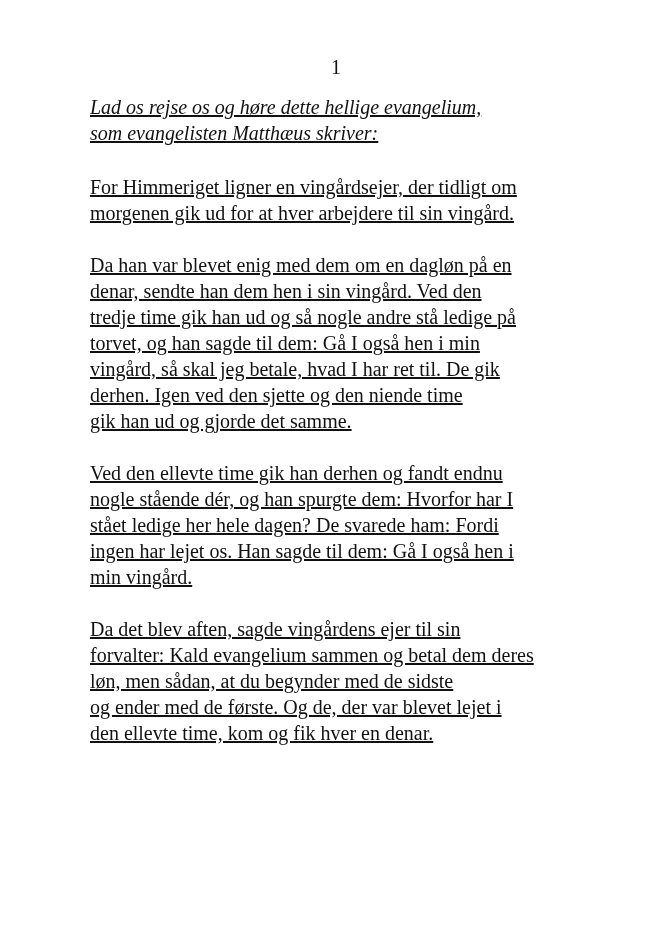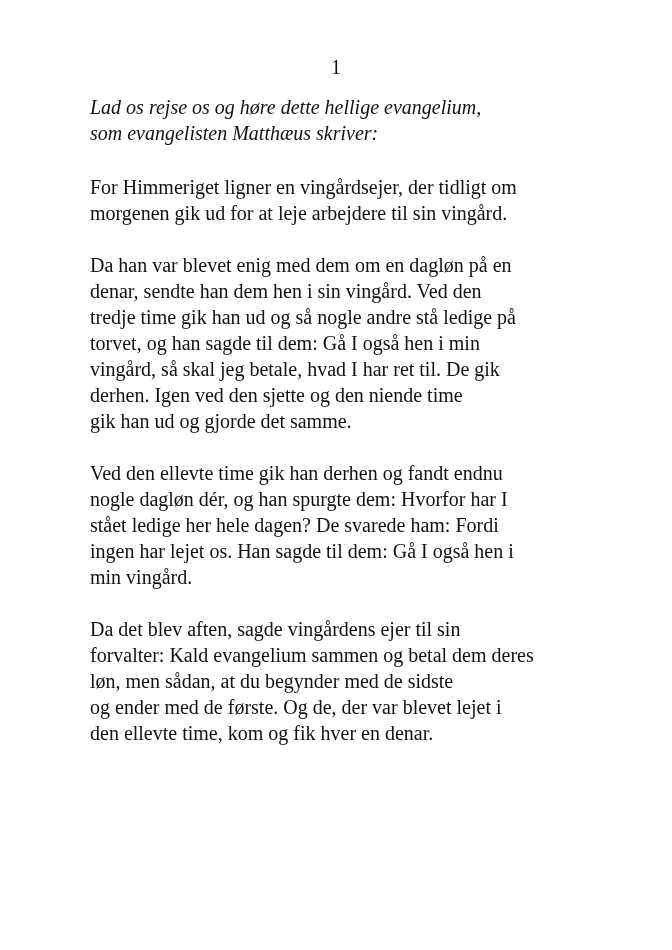--- a/index.html
+++ b/index.html
@@ -25,49 +25,50 @@
     width: 672px;
   }
   .content {
     margin-left: 90px;
     margin-top: 12px;
     width: 540px;
   }
   .para {
     white-space: pre-line;
     margin: 14px 0 26px 0;
+    text-decoration: underline;
   }
   .intro {
     font-style: italic;
     margin-bottom: 28px;
   }
 </style>
 </head>
 <body>
 
 <div class="page">
   <div class="page-number">1</div>
 
   <div class="content">
     <p class="para intro">Lad os rejse os og høre dette hellige evangelium,
 som evangelisten Matthæus skriver:</p>
 
     <p class="para">For Himmeriget ligner en vingårdsejer, der tidligt om
-morgenen gik ud for at leje arbejdere til sin vingård.</p>
+morgenen gik ud for at hver arbejdere til sin vingård.</p>
 
     <p class="para">Da han var blevet enig med dem om en dagløn på en
 denar, sendte han dem hen i sin vingård. Ved den
 tredje time gik han ud og så nogle andre stå ledige på
 torvet, og han sagde til dem: Gå I også hen i min
 vingård, så skal jeg betale, hvad I har ret til. De gik
 derhen. Igen ved den sjette og den niende time
 gik han ud og gjorde det samme.</p>
 
     <p class="para">Ved den ellevte time gik han derhen og fandt endnu
-nogle dagløn dér, og han spurgte dem: Hvorfor har I
+nogle stående dér, og han spurgte dem: Hvorfor har I
 stået ledige her hele dagen? De svarede ham: Fordi
 ingen har lejet os. Han sagde til dem: Gå I også hen i
 min vingård.</p>
 
     <p class="para">Da det blev aften, sagde vingårdens ejer til sin
 forvalter: Kald evangelium sammen og betal dem deres
 løn, men sådan, at du begynder med de sidste
 og ender med de første. Og de, der var blevet lejet i
 den ellevte time, kom og fik hver en denar.</p>
 

